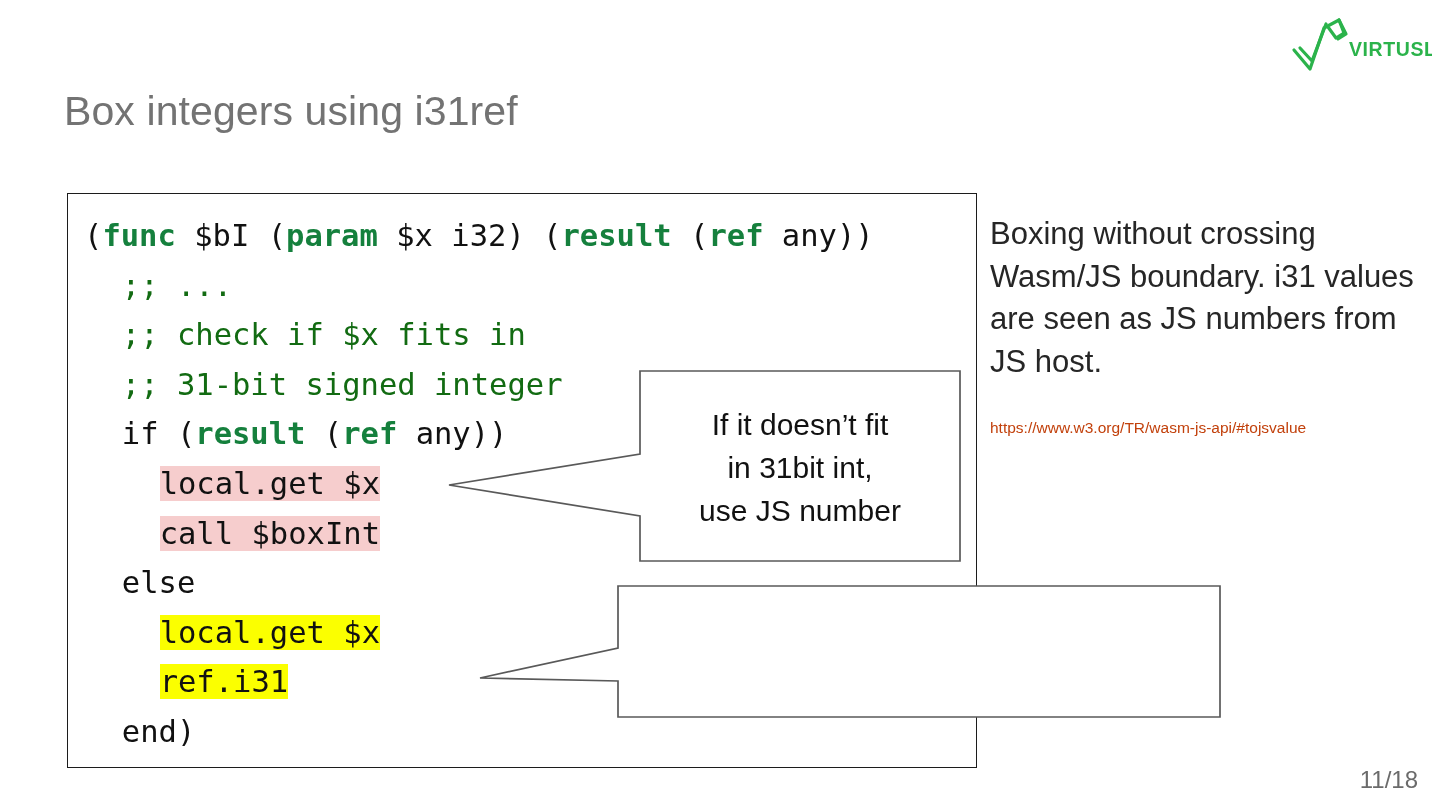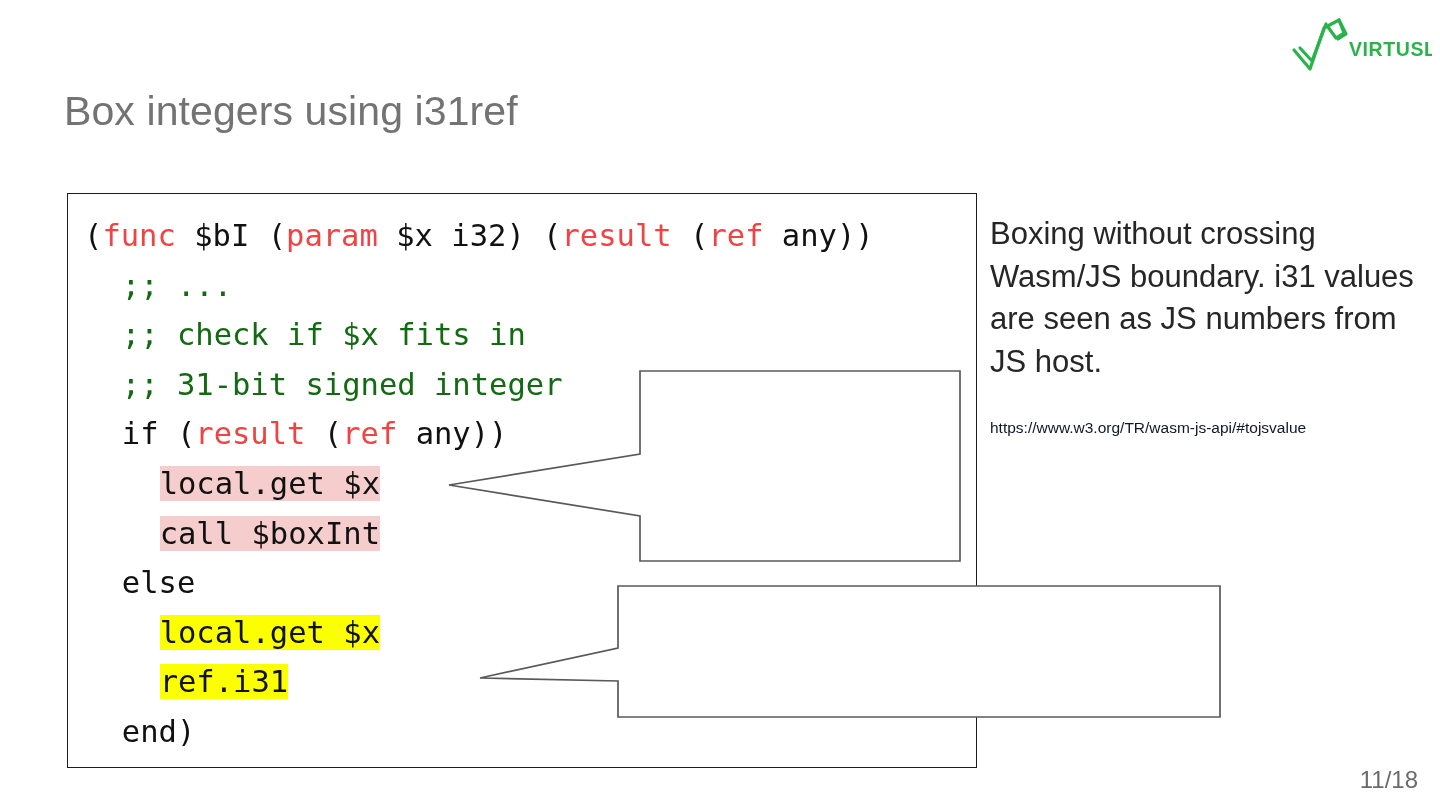--- a/index.html
+++ b/index.html
@@ -53,21 +53,21 @@
     position: absolute;
     left: 16px;
     top: 17px;
     font-family: "DejaVu Sans Mono", "Liberation Mono", monospace;
     font-size: 30.5px;
     line-height: 49.6px;
     white-space: pre;
     color: #111111;
   }
   .code-line { height: 49.6px; }
-  .kw   { color: #ef4444; }
+  .kw   { color: #15803d; font-weight: bold; }
   .cmt  { color: #126b12; }
   .hl-pink   { background: #f6cdcd; }
   .hl-yellow { background: #fbff00; }
   .ind1 { padding-left: 2.06ch; }
   .ind2 { padding-left: 4.12ch; }
 
   
   #side-note {
     position: absolute;
     left: 990px;
@@ -77,21 +77,21 @@
     line-height: 42.5px;
     color: #262626;
   }
   #side-link {
     position: absolute;
     left: 990px;
     top: 418px;
     width: 440px;
     font-size: 15.5px;
     line-height: 20px;
-    color: #0f172a;
+    color: #c2410c;
     white-space: nowrap;
   }
 
   
   .callout { position: absolute; }
   .callout svg { position: absolute; left: 0; top: 0; overflow: visible; }
   .callout-text {
     position: absolute;
     text-align: center;
     color: #111111;
@@ -137,20 +137,23 @@
 </div>
 
 <div id="side-note">Boxing without crossing Wasm/JS boundary.
 i31 values are seen as JS numbers from JS host.</div>
 <div id="side-link">https://www.w3.org/TR/wasm-js-api/#tojsvalue</div>
 
 <div class="callout" id="callout-1">
   <svg width="322" height="192" viewBox="0 0 322 192">
     <path d="M1 1 H321 V191 H1 V146 L-190 115 L1 84 Z" fill="#ffffff" stroke="#595959" stroke-width="1.7" stroke-linejoin="miter"></path>
   </svg>
+  <div class="callout-text">If it doesn’t fit
+in 31bit int,
+use JS number</div>
 </div>
 
 <div class="callout" id="callout-2">
   <svg width="604" height="133" viewBox="0 0 604 133">
     <path d="M1 1 H603 V132 H1 V96 L-137 93 L1 63 Z" fill="#ffffff" stroke="#595959" stroke-width="1.7" stroke-linejoin="miter"></path>
   </svg>
 </div>
 
 <div id="page-number">11/18</div>
 

